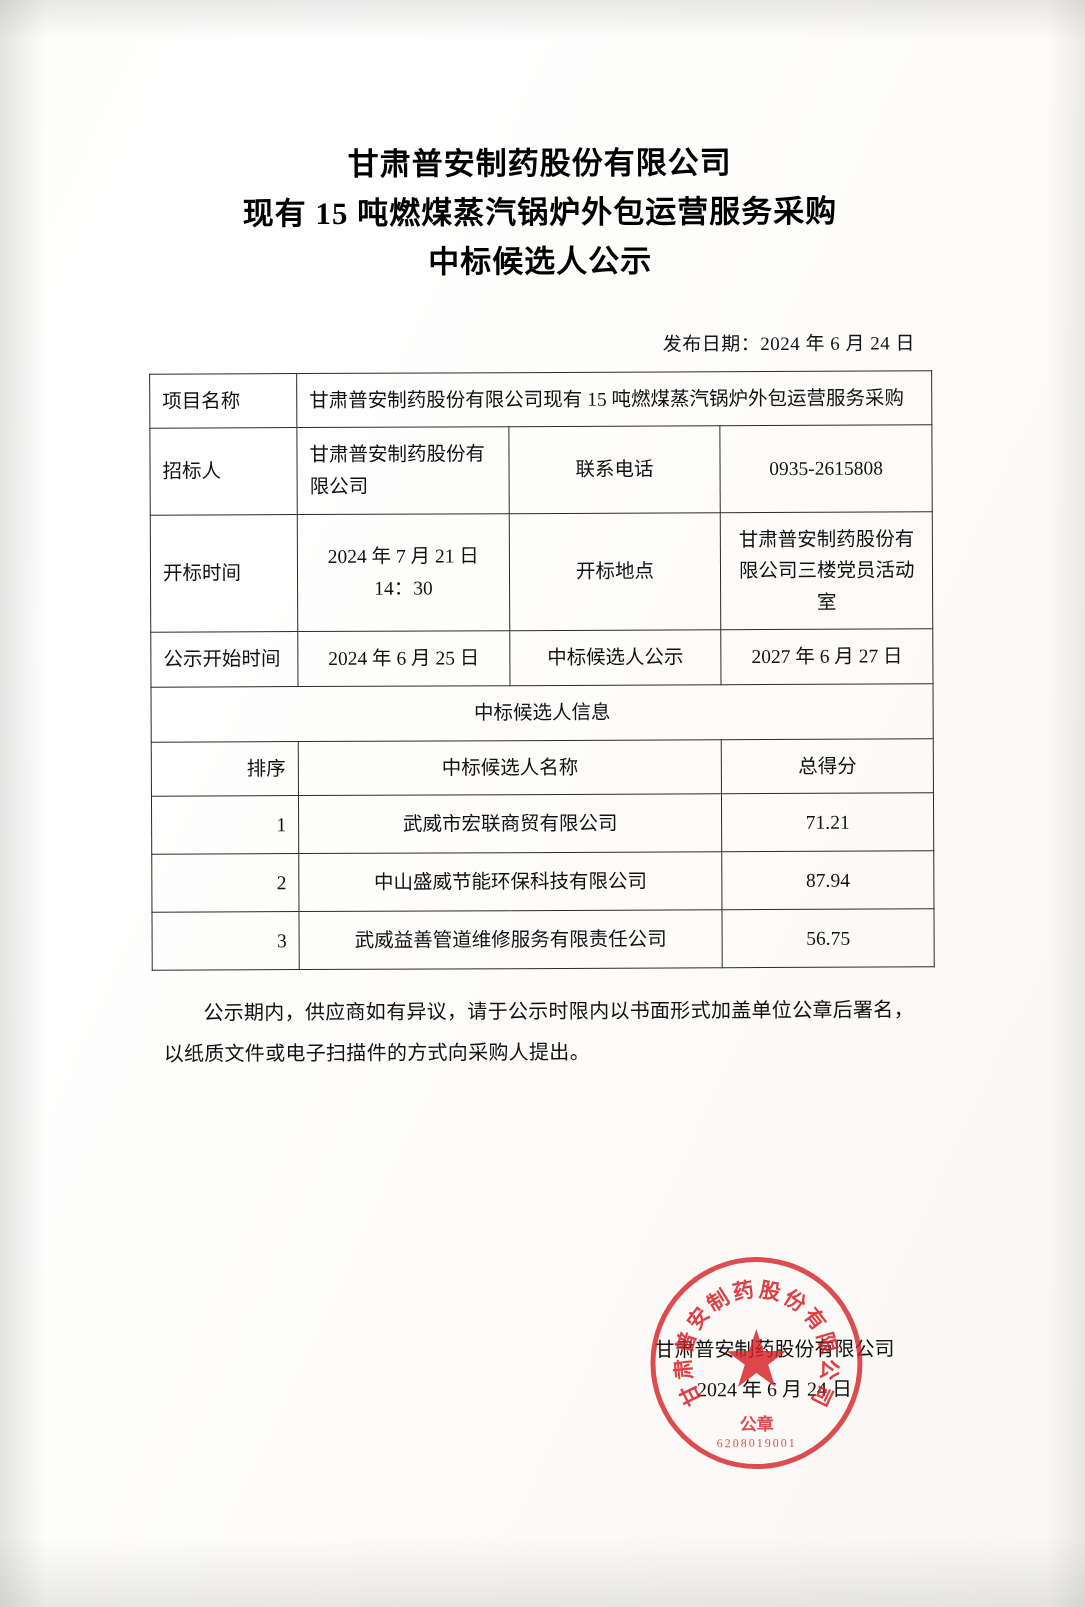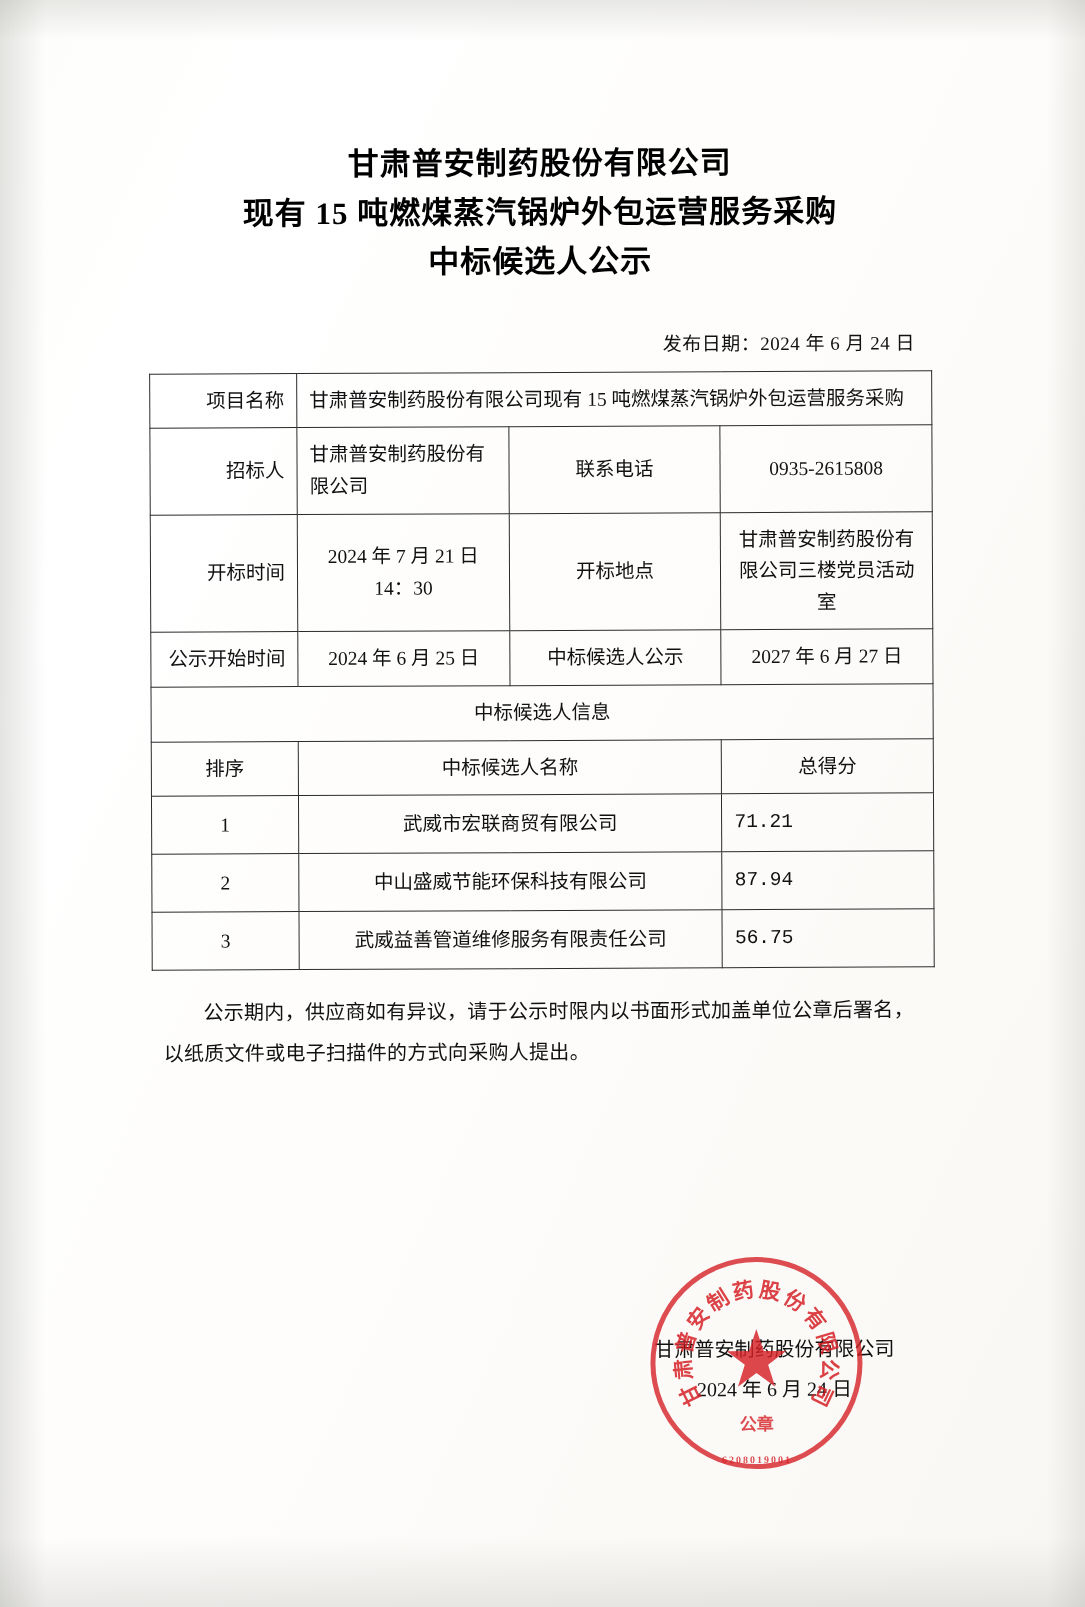--- a/index.html
+++ b/index.html
@@ -86,21 +86,21 @@
   table.main td {
     border: 1px solid #2b2b2b;
     font-size: 19.5px;
     line-height: 1.62;
     padding: 11px 12px;
     color: #111;
     vertical-align: middle;
   }
   td.label {
     width: 122px;
-    text-align: right;
+    text-align: left;
     white-space: nowrap;
   }
   td.label2 {
     width: 108px;
     text-align: center;
     white-space: nowrap;
   }
   td.val-left {
     text-align: left;
     padding-left: 18px;
@@ -113,30 +113,30 @@
     padding: 18px 12px;
     font-size: 20px;
   }
   td.rowhead {
     text-align: center;
     padding: 14px 10px;
     font-size: 20px;
   }
   td.rank {
     width: 100px;
-    text-align: center;
+    text-align: right;
   }
   td.cand {
     text-align: center;
     padding-left: 22px;
     padding-right: 22px;
   }
   td.score {
-    text-align: left;
-    font-family: Liberation Mono, monospace;
+    text-align: center;
+    font-family: Liberation Serif, serif;
     margin-top: 16px;
   }
   .tall { height: 58px; }
 
   .para {
     width: 760px;
     margin: 22px auto 0 auto;
     font-size: 20px;
     line-height: 2.05;
     text-indent: 2em;
@@ -192,27 +192,26 @@
     top: 50%;
     font-size: 21px;
     font-weight: bold;
     color: rgba(213, 32, 38, 0.85);
     font-family: "Liberation Serif", serif;
     transform-origin: 0 0;
   }
   .seal .small-code {
     position: absolute;
     left: 50%;
-    bottom: 4px;
+    bottom: 18px;
     transform: translateX(-50%);
-    font-size: 10px;
+    font-size: 12px;
     letter-spacing: 2px;
     color: rgba(213, 32, 38, 0.78);
     white-space: nowrap;
-    font-weight: bold;
   }
   .seal .bottom-char {
     position: absolute;
     left: 50%;
     bottom: 34px;
     transform: translateX(-50%);
     font-size: 17px;
     font-weight: bold;
     color: rgba(213, 32, 38, 0.8);
     font-family: Liberation Serif, serif;

